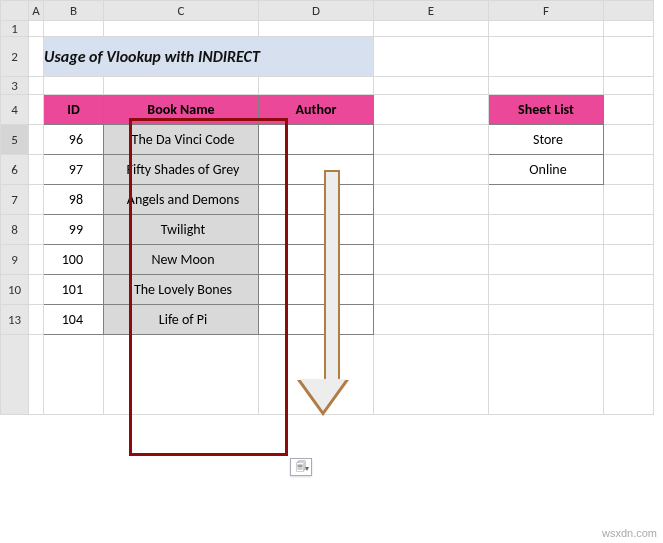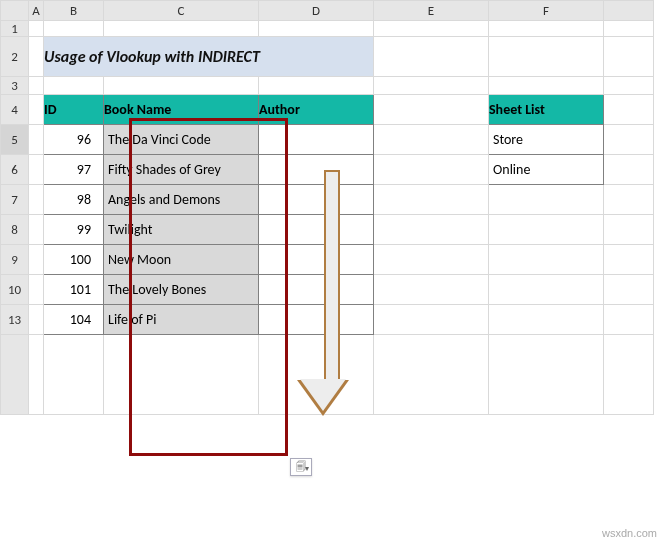--- a/index.html
+++ b/index.html
@@ -62,34 +62,34 @@
   .title-cell {
     background: #d6e0ee;
     font-weight: bold;
     font-style: italic;
     font-size: 16px;
     text-align: left;
     color: #111;
   }
   .title-cell-wrap { border: 1px solid #808080; }
   .hdr-cell {
-    background: #14b8a6;
+    background: #ec4899;
     font-weight: bold;
-    text-align: left;
+    text-align: center;
     border: 1px solid #808080 !important;
     font-size: 14px;
   }
   .data-cell {
     border: 1px solid #808080 !important;
     padding: 0 4px;
     height: 30px;
     font-size: 14px;
   }
-  .data-cell.num { text-align: right; padding-right: 12px;}
-  .data-cell.txt { text-align: left; padding-left: 4px;}
+  .data-cell.num { text-align: right; padding-right: 20px;}
+  .data-cell.txt { text-align: center; padding-left: 4px;}
   .shaded { background: #d9d9d9; }
   
   .red-box {
     position: absolute;
     border: 3px solid #8e0b0b;
     pointer-events: none;
   }
   
   .arrow-wrap {
     position: absolute;

